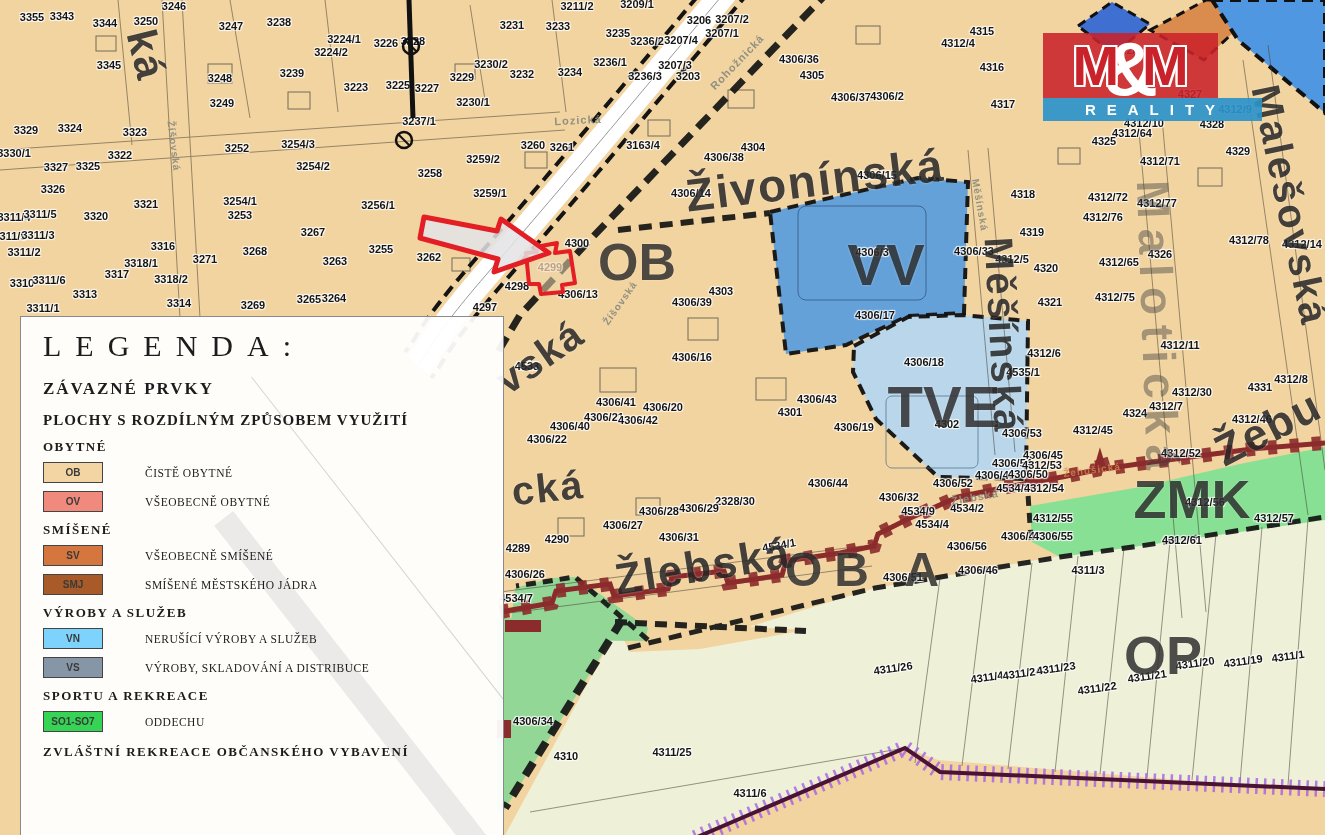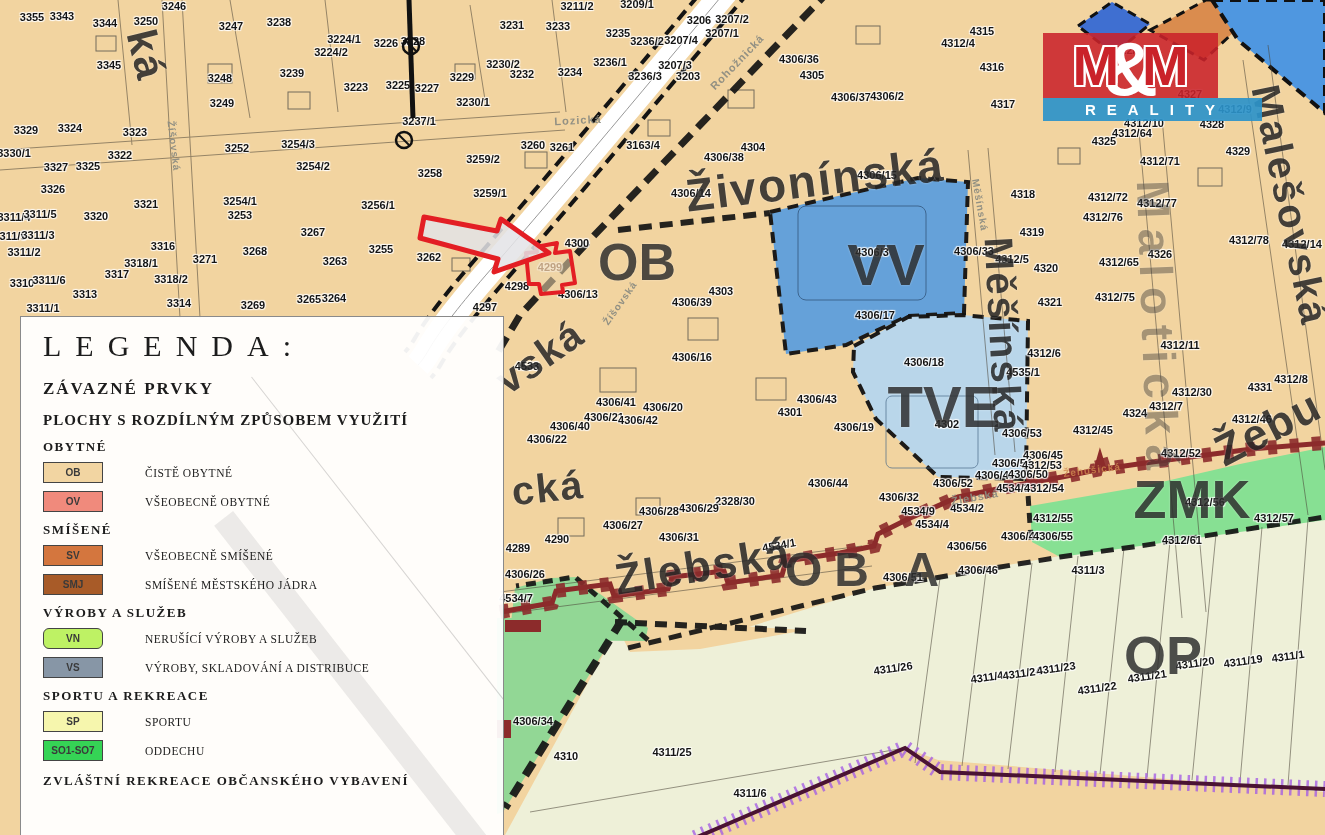--- a/index.html
+++ b/index.html
@@ -180,21 +180,21 @@
       <span class="plabel" style="left: 413px; top: 121px; transform: translate(-50%, -50%); padding-left: 12px;">3237/1</span>
       <span class="plabel" style="left: 643px; top: 145px; transform: translate(-50%, -50%);">3163/4</span>
       <span class="plabel" style="left: 344px; top: 39px; transform: translate(-50%, -50%);">3224/1</span>
       <span class="plabel" style="left: 331px; top: 52px; transform: translate(-50%, -50%);">3224/2</span>
       <span class="plabel" style="left: 386px; top: 43px; transform: translate(-50%, -50%);">3226</span>
       <span class="plabel" style="left: 413px; top: 41px; transform: translate(-50%, -50%);">3228</span>
       <span class="plabel" style="left: 356px; top: 87px; transform: translate(-50%, -50%);">3223</span>
       <span class="plabel" style="left: 398px; top: 85px; transform: translate(-50%, -50%);">3225</span>
       <span class="plabel" style="left: 427px; top: 88px; transform: translate(-50%, -50%);">3227</span>
       <span class="plabel" style="left: 462px; top: 77px; transform: translate(-50%, -50%);">3229</span>
-      <span class="plabel" style="left: 503px; top: 64px; transform: translate(-50%, -50%);">3230/2</span>
+      <span class="plabel" style="left: 491px; top: 64px; transform: translate(-50%, -50%);">3230/2</span>
       <span class="plabel" style="left: 473px; top: 102px; transform: translate(-50%, -50%);">3230/1</span>
       <span class="plabel" style="left: 512px; top: 25px; transform: translate(-50%, -50%);">3231</span>
       <span class="plabel" style="left: 558px; top: 26px; transform: translate(-50%, -50%);">3233</span>
       <span class="plabel" style="left: 577px; top: 6px; transform: translate(-50%, -50%);">3211/2</span>
       <span class="plabel" style="left: 618px; top: 33px; transform: translate(-50%, -50%);">3235</span>
       <span class="plabel" style="left: 647px; top: 41px; transform: translate(-50%, -50%);">3236/2</span>
       <span class="plabel" style="left: 681px; top: 40px; transform: translate(-50%, -50%);">3207/4</span>
       <span class="plabel" style="left: 522px; top: 74px; transform: translate(-50%, -50%);">3232</span>
       <span class="plabel" style="left: 570px; top: 72px; transform: translate(-50%, -50%);">3234</span>
       <span class="plabel" style="left: 610px; top: 62px; transform: translate(-50%, -50%);">3236/1</span>
@@ -403,32 +403,28 @@
           <div class="lg-row">
             <div class="lg-swatch" style="background: rgb(212, 118, 62);">SV</div>
             <div class="lg-label">VŠEOBECNĚ SMÍŠENÉ</div>
           </div>
           <div class="lg-row">
             <div class="lg-swatch" style="background: rgb(168, 91, 40);">SMJ</div>
             <div class="lg-label">SMÍŠENÉ MĚSTSKÉHO JÁDRA</div>
           </div>
           <div class="lg-head">VÝROBY A SLUŽEB</div>
           <div class="lg-row">
-            <div class="lg-swatch" style="background: #bef264; border-radius: 6px;">VN</div>
+            <div class="lg-swatch" style="background: #7dd3fc;">VN</div>
             <div class="lg-label">NERUŠÍCÍ VÝROBY A SLUŽEB</div>
           </div>
           <div class="lg-row">
             <div class="lg-swatch" style="background: rgb(135, 150, 166);">VS</div>
             <div class="lg-label">VÝROBY, SKLADOVÁNÍ A DISTRIBUCE</div>
           </div>
           <div class="lg-head">SPORTU A REKREACE</div>
-          <div class="lg-row">
-            <div class="lg-swatch" style="background: rgb(246, 246, 173);">SP</div>
-            <div class="lg-label">SPORTU</div>
-          </div>
           <div class="lg-row">
             <div class="lg-swatch" style="background: rgb(53, 212, 85);">SO1-SO7</div>
             <div class="lg-label">ODDECHU</div>
           </div>
         </div>
       <div class="lg-footer">ZVLÁŠTNÍ REKREACE OBČANSKÉHO VYBAVENÍ</div>
     </div>
   </div>
 
   <div id="logo">

